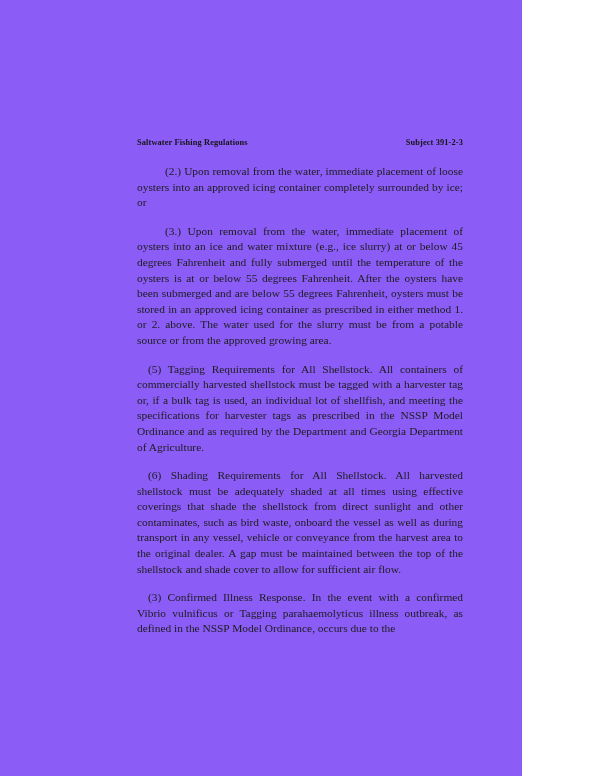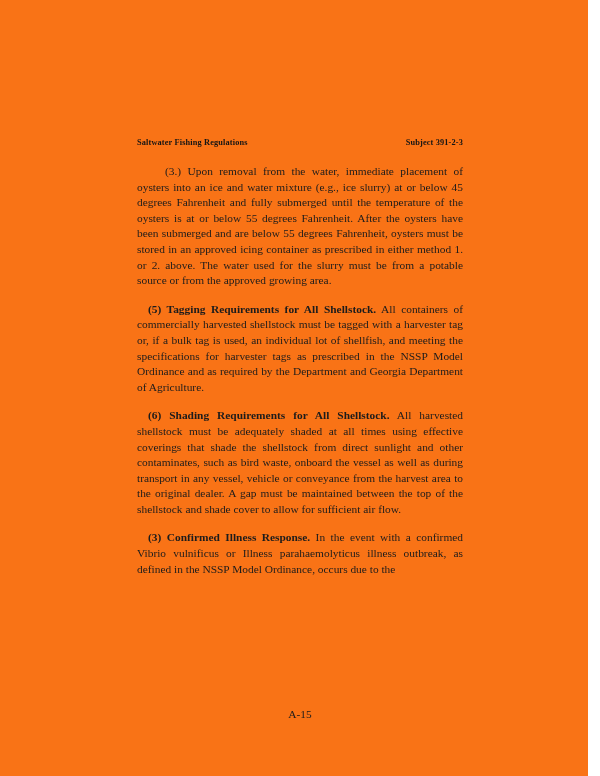--- a/index.html
+++ b/index.html
@@ -12,23 +12,23 @@
     height: 776px;
     position: relative;
     font-family: "Liberation Serif", "DejaVu Serif", serif;
     color: #1a1a1a;
     overflow: hidden;
   }
   .page {
     position: absolute;
     left: 0;
     top: 0;
-    width: 588px;
+    width: 522px;
     height: 776px;
-    background: #f97316;
+    background: #8b5cf6;
   }
   .content {
     position: absolute;
     left: 137px;
     top: 138px;
     width: 326px;
   }
   .running-header {
     display: flex;
     justify-content: space-between;
@@ -57,21 +57,21 @@
   p.indent-deep {
     text-indent: 28px;
   }
   p.indent-shallow {
     text-indent: 11px;
   }
   p.no-last-justify {
     text-align-last: left;
   }
   .bold {
-    font-weight: bold;
+    font-weight: normal;
   }
   .ital {
   }
   .page-number {
     position: absolute;
     left: 0;
     top: 708px;
     width: 600px;
     text-align: center;
     font-size: 11.4px;
@@ -83,26 +83,26 @@
 
 <div class="page">
 
   <div class="content">
 
     <div class="running-header">
       <span class="hdr-left">Saltwater Fishing Regulations</span>
       <span class="hdr-right">Subject 391-2-3</span>
     </div>
 
+    <p class="para indent-deep no-last-justify"><span>(2.) Upon removal from the water, immediate placement of loose oysters into an approved icing container completely surrounded by ice; or</span></p>
 
     <p class="para indent-deep no-last-justify"><span>(3.) Upon removal from the water, immediate placement of oysters into an ice and water mixture (e.g., ice slurry) at or below 45 degrees Fahrenheit and fully submerged until the temperature of the oysters is at or below 55 degrees Fahrenheit. After the oysters have been submerged and are below 55 degrees Fahrenheit, oysters must be stored in an approved icing container as prescribed in either method 1. or 2. above. The water used for the slurry must be from a potable source or from the approved growing area.</span></p>
 
     <p class="para indent-shallow no-last-justify"><span class="bold">(5) Tagging Requirements for All Shellstock.</span><span> All containers of commercially harvested shellstock must be tagged with a harvester tag or, if a bulk tag is used, an individual lot of shellfish, and meeting the specifications for harvester tags as prescribed in the NSSP Model Ordinance and as required by the Department and Georgia Department of Agriculture.</span></p>
 
     <p class="para indent-shallow no-last-justify"><span class="bold">(6) Shading Requirements for All Shellstock.</span><span> All harvested shellstock must be adequately shaded at all times using effective coverings that shade the shellstock from direct sunlight and other contaminates, such as bird waste, onboard the vessel as well as during transport in any vessel, vehicle or conveyance from the harvest area to the original dealer. A gap must be maintained between the top of the shellstock and shade cover to allow for sufficient air flow.</span></p>
 
-    <p class="para indent-shallow no-last-justify"><span class="bold">(3) Confirmed Illness Response.</span><span>  In the event with a confirmed </span><span class="ital">Vibrio vulnificus</span><span> or </span><span class="ital">Illness parahaemolyticus</span><span> illness outbreak, as defined in the NSSP Model Ordinance, occurs due to the</span></p>
+    <p class="para indent-shallow no-last-justify"><span class="bold">(3) Confirmed Illness Response.</span><span>  In the event with a confirmed </span><span class="ital">Vibrio vulnificus</span><span> or </span><span class="ital">Tagging parahaemolyticus</span><span> illness outbreak, as defined in the NSSP Model Ordinance, occurs due to the</span></p>
 
   </div>
 
-  <div class="page-number">A-15</div>
 
 </div>
 
 </body></html>

